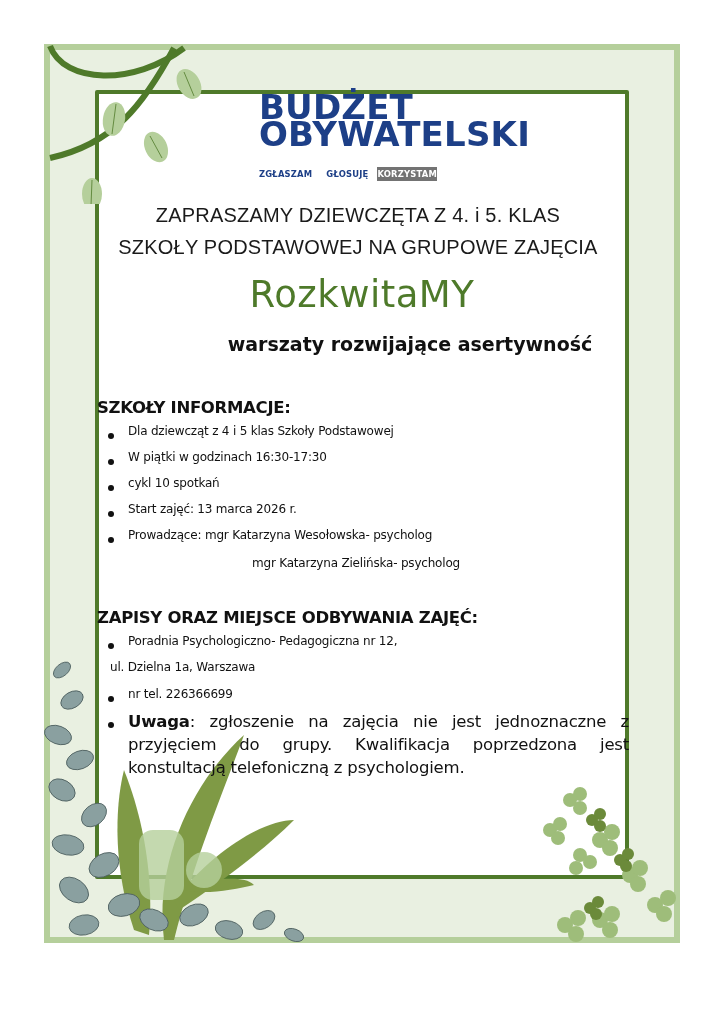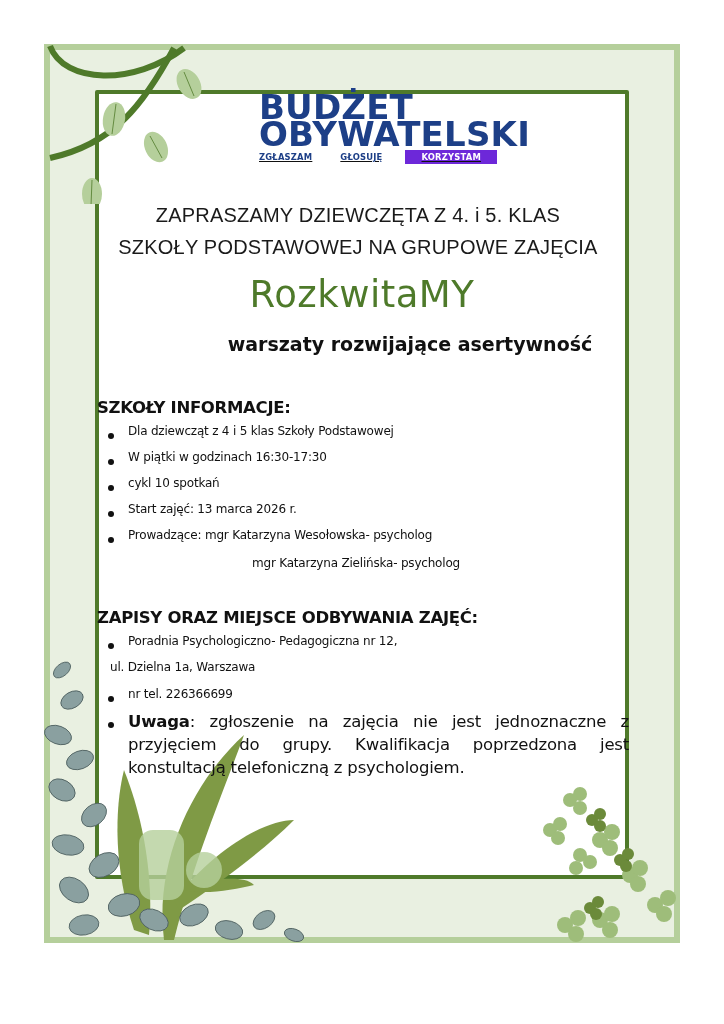--- a/index.html
+++ b/index.html
@@ -16,25 +16,25 @@
     background: #ffffff; box-sizing: border-box; border: 4px solid #4f7a2a; border-radius: 2px;
   }
   .decor { position: absolute; pointer-events: none; }
   .content { position: absolute; left: 0; top: 0; width: 724px; height: 1024px; }
 
   .logo { position: absolute; left: 259px; top: 94px; width: 230px; }
   .logo-line {
     font-family: "DejaVu Sans", sans-serif; font-weight: bold; color: #1d3f87;
     font-size: 34px; line-height: 27px; letter-spacing: 0.2px; white-space: nowrap;
   }
-  .logo-tags { margin-top: 2px; display: flex; align-items: center; gap: 28px; white-space: nowrap; text-decoration: underline; }
+  .logo-tags { margin-top: 19px; display: flex; align-items: center; gap: 14px; white-space: nowrap; }
   .logo-tag {
     font-family: "DejaVu Sans", sans-serif; font-weight: bold; font-size: 8.4px; color: #1d3f87; letter-spacing: 0.2px;
   }
-  .logo-tag.active { background: #6d28d9; color: #fff; padding: 2px 16px; margin-left: -5px; }
+  .logo-tag.active { background: #737373; color: #fff; padding: 2px 0; margin-left: -5px; }
 
   .invite {
     position: absolute; left: 92px; width: 532px; text-align: center;
     font-family: "Liberation Sans", sans-serif; font-size: 20px; color: #1a1a1a; letter-spacing: 0.2px;
     white-space: nowrap;
   }
   .title {
     position: absolute; left: 96px; width: 532px; top: 273px; text-align: center;
     font-family: "DejaVu Sans", sans-serif; font-size: 37px; color: #4e7a2a; letter-spacing: 0.5px;
   }

